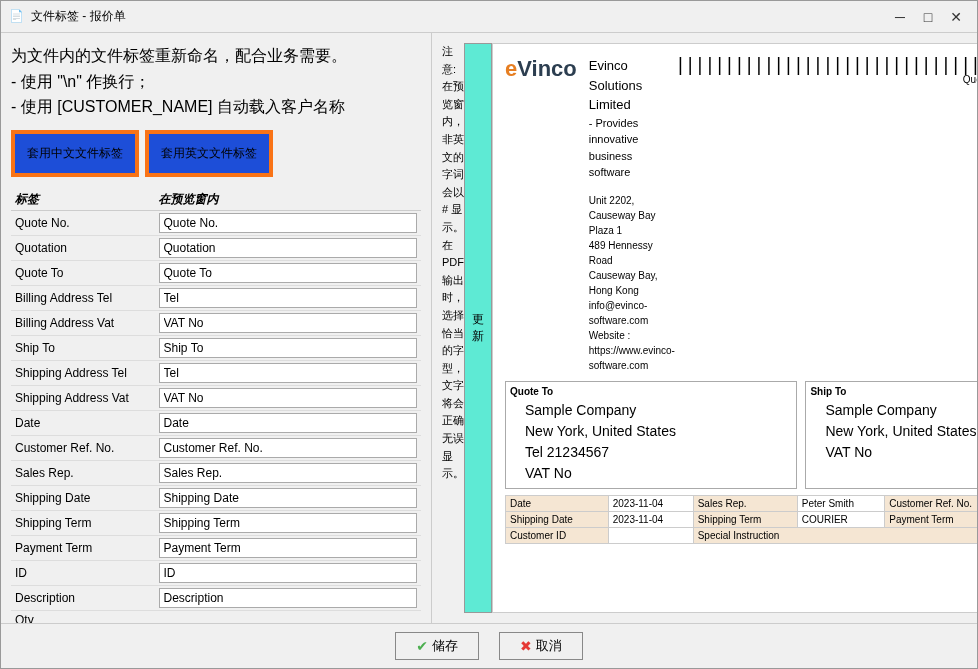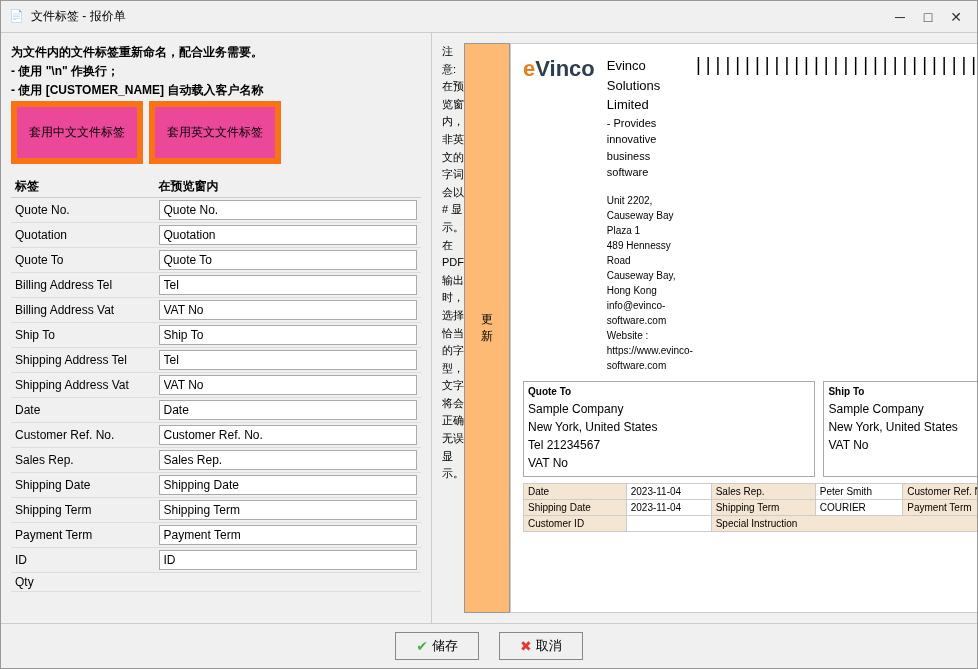--- a/index.html
+++ b/index.html
@@ -9,56 +9,56 @@
 
     .title-bar { background: #f0f0f0; border-bottom: 1px solid #ccc; display: flex; align-items: center; padding: 4px 8px; height: 32px; }
     .title-bar-icon { width: 16px; height: 16px; margin-right: 6px; }
     .title-bar-text { flex: 1; font-size: 12px; color: #000; }
     .title-bar-controls { display: flex; gap: 2px; }
     .title-btn { width: 26px; height: 20px; border: none; background: transparent; font-size: 14px; cursor: pointer; display: flex; align-items: center; justify-content: center; color: #333; }
 
     .main-content { display: flex; flex: 1; overflow: hidden; }
 
     .left-panel { width: 430px; display: flex; flex-direction: column; padding: 10px; overflow-y: auto; background: #f0f0f0; }
-    .instructions { font-size: 12px; line-height: 1.6; margin-bottom: 0; color: #000; font-weight: bold; }
+    .instructions { font-size: 16px; line-height: 1.6; margin-bottom: 10px; color: #000; }
     .btn-row { display: flex; gap: 6px; margin-bottom: 12px; }
-    .btn-chinese, .btn-english { padding: 17px 12px; border: 6px solid #f97316; background: #ec4899; cursor: pointer; font-size: 12px; }
+    .btn-chinese, .btn-english { padding: 11px 12px; border: 4px solid #f97316; background: #1d4ed8; cursor: pointer; font-size: 12px; }
 
     .labels-table { width: 100%; border-collapse: collapse; }
-    .labels-table thead th { font-size: 12px; font-weight: bold; text-align: left; padding: 2px 4px; border-bottom: 1px solid #ccc; }
+    .labels-table thead th { font-size: 12px; font-weight: bold; text-align: left; padding: 2px 4px; border-bottom: 1px solid #ccc; font-style: italic; }
     .labels-table tbody td { padding: 2px 4px; vertical-align: middle; }
     .labels-table tbody tr { border-bottom: 1px solid #ddd; }
     .label-name { width: 140px; color: #000; font-size: 12px; }
     .label-input { width: 260px; }
     .label-input input { width: 100%; border: 1px solid #aaa; padding: 2px 4px; font-size: 12px; background: white; }
 
     .right-panel { flex: 1; display: flex; flex-direction: row; padding: 10px; overflow-y: auto; background: #f0f0f0; }
     .notice-box { font-size: 11px; line-height: 1.6; color: #000; margin-bottom: 8px; }
-    .update-btn { padding: 3px 16px; border: 1px solid #999; background: #fdba74; cursor: pointer; font-size: 12px; }
+    .update-btn { padding: 3px 7px; border: 1px solid #999; background: #5eead4; cursor: pointer; font-size: 12px; }
 
     .invoice-preview { background: white; border: 1px solid #ccc; padding: 12px; font-size: 10px; color: #000; }
 
     .inv-header { display: flex; align-items: flex-start; margin-bottom: 8px; }
     .inv-logo { margin-right: 12px; }
     .logo-text { font-size: 22px; font-weight: bold; color: #4a4a4a; }
     .logo-e { color: #e67e22; }
     .logo-inco { color: #2c3e50; }
     .inv-company { flex: 1; font-size: 10px; line-height: 1.5; }
     .company-name { font-weight: normal; font-size: 13px; }
     .company-tagline { font-size: 11px; margin-bottom: 12px; }
 
     .inv-barcode { text-align: right; }
     .barcode-lines { font-family: monospace; font-size: 18px; letter-spacing: -1px; line-height: 1; color: #000; }
     .quote-no-line { font-size: 10px; margin-bottom: 2px; }
     .quotation-title { color: #c0392b; font-size: 16px; font-weight: bold; border-bottom: 2px solid #c0392b; display: inline-block; }
 
     .inv-addresses { display: flex; gap: 8px; margin-bottom: 6px; }
     .inv-addr-box { flex: 1; border: 1px solid #aaa; padding: 4px; font-size: 10px; }
     .addr-header { font-size: 10px; font-weight: bold; margin-bottom: 3px; }
-    .addr-content { font-size: 12px; line-height: 1.5; }
+    .addr-content { font-size: 14px; line-height: 1.5; margin-left: 15px; }
 
     .inv-info-table { width: 100%; border-collapse: collapse; margin-bottom: 6px; font-size: 10px; }
     .inv-info-table td { border: 1px solid #ccc; padding: 2px 4px; }
     .inv-info-table .label-cell { background: #f5e6d3; font-weight: normal; }
     .inv-info-table .value-cell { background: white; }
 
     .footer-bar { display: flex; justify-content: center; gap: 20px; padding: 8px; border-top: 1px solid #ccc; background: #f0f0f0; }
     .btn-save { padding: 4px 20px; border: 1px solid #888; background: #f0f0f0; cursor: pointer; font-size: 13px; display: flex; align-items: center; gap: 4px; }
     .btn-cancel { padding: 4px 20px; border: 1px solid #888; background: #f0f0f0; cursor: pointer; font-size: 13px; display: flex; align-items: center; gap: 4px; }
     .check-icon { color: #4caf50; font-size: 14px; }
@@ -185,20 +185,26 @@
         <input type="text" value="Payment Term" style="">
       </td>
     </tr>
             <tr>
       <td class="label-name">ID</td>
       <td class="label-input">
         <input type="text" value="ID" style="">
       </td>
     </tr>
             <tr>
+      <td class="label-name">Description</td>
+      <td class="label-input">
+        <input type="text" value="Description" style="">
+      </td>
+    </tr>
+            <tr>
       <td class="label-name">Qty</td>
       <td class="label-input">
         
       </td>
     </tr>
           </tbody>
       </table>
     </div>
 
     <div class="divider-v"></div>

